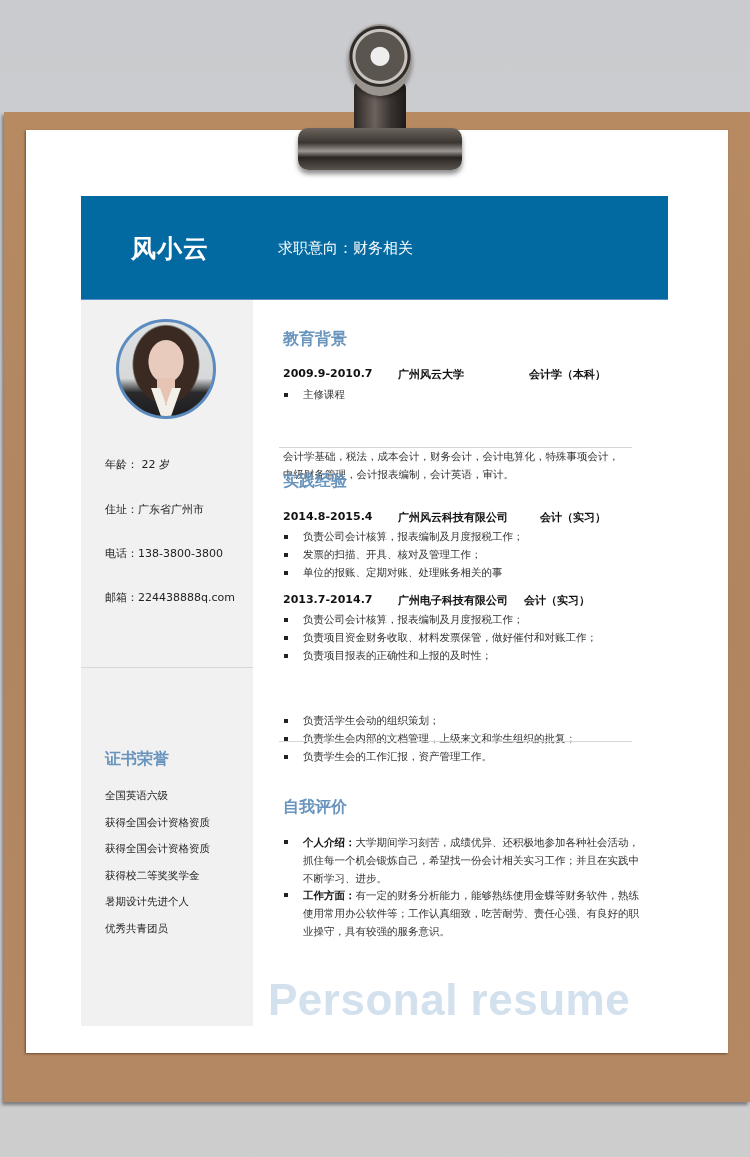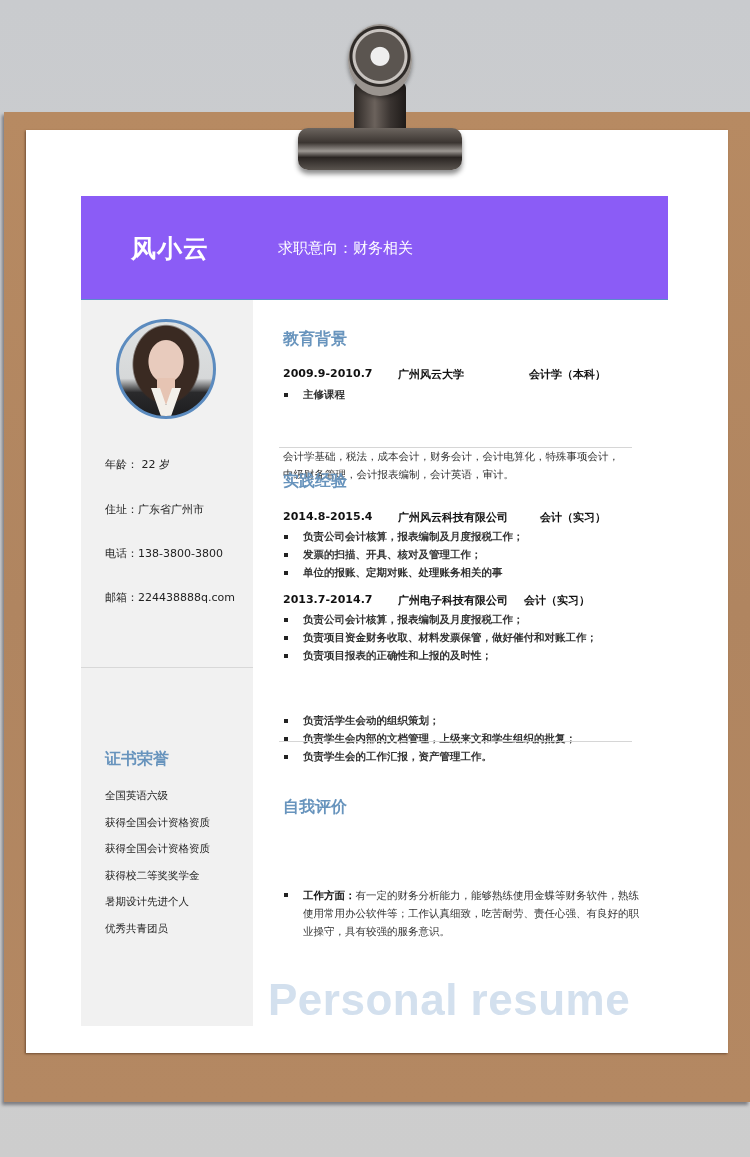--- a/index.html
+++ b/index.html
@@ -35,21 +35,21 @@
   }
   .clip .bar {
     position: absolute; left: 16px; top: 106px; width: 164px; height: 42px;
     border-radius: 10px;
     background: linear-gradient(180deg, #6c655f 0%, #3b3531 35%, #9d9893 55%, #2a2522 70%, #5a544f 100%);
     box-shadow: 0 4px 5px rgba(0,0,0,0.45);
   }
   
   .header {
     position: absolute; left: 81px; top: 196px; width: 587px; height: 104px;
-    background: #8b5cf6;
+    background: #0369a1;
     border-bottom: 1px solid #5b8ccc;
   }
   .header .name {
     position: absolute; left: 50px; top: 36px;
     color: #fff; font-size: 25px; font-weight: bold; letter-spacing: 1px;
     font-family: "DejaVu Sans", sans-serif;
   }
   .header .intent {
     position: absolute; left: 197px; top: 43px;
     color: #fff; font-size: 15px;
@@ -103,21 +103,21 @@
     font-family: "DejaVu Sans", sans-serif;
   }
   .entry-head span { position: absolute; top: 0; white-space: nowrap; }
   .bullet {
     position: absolute; left: 0; font-size: 10.5px; color: #333; white-space: nowrap;
     font-family: "DejaVu Sans", sans-serif;
   }
   .bullet .sq {
     position: absolute; left: 1px; top: 5px; width: 4px; height: 4px; background: #222;
   }
-  .bullet .txt { position: absolute; left: 20px; top: 0; font-weight: bold; }
+  .bullet .txt { position: absolute; left: 20px; top: 0; }
   .plain {
     position: absolute; left: 0; font-size: 10.5px; color: #333; white-space: nowrap;
     font-family: "DejaVu Sans", sans-serif;
     margin-top: 44px;
   }
   .divider { position: absolute; left: -4px; width: 353px; height: 1px; background: #d6d6d6; }
   .eval {
     position: absolute; left: 0; width: 356px; font-size: 10.5px; line-height: 18px; color: #333;
     font-family: "DejaVu Sans", sans-serif;
   }
@@ -230,19 +230,23 @@
       <span class="sq"></span>
       <span class="txt">负责学生会内部的文档管理，上级来文和学生组织的批复；</span>
     </div>
   <div class="divider" style="top:441px"></div>
   <div class="bullet" style="top:450px">
       <span class="sq"></span>
       <span class="txt">负责学生会的工作汇报，资产管理工作。</span>
     </div>
 
   <div class="sec-title" style="top:497px">自我评价</div>
+  <div class="eval" style="top:533px">
+    <span class="sq"></span>
+    <span class="body"><b>个人介绍：</b><span>大学期间学习刻苦，成绩优异、还积极地参加各种社会活动，抓住每一个机会锻炼自己，希望找一份会计相关实习工作；并且在实践中不断学习、进步。</span></span>
+  </div>
   <div class="eval" style="top:586px">
     <span class="sq"></span>
     <span class="body"><b>工作方面：</b><span>有一定的财务分析能力，能够熟练使用金蝶等财务软件，熟练使用常用办公软件等；工作认真细致，吃苦耐劳、责任心强、有良好的职业操守，具有较强的服务意识。</span></span>
   </div>
 </div>
 
 <div class="watermark">Personal resume</div>
 
 </body></html>

